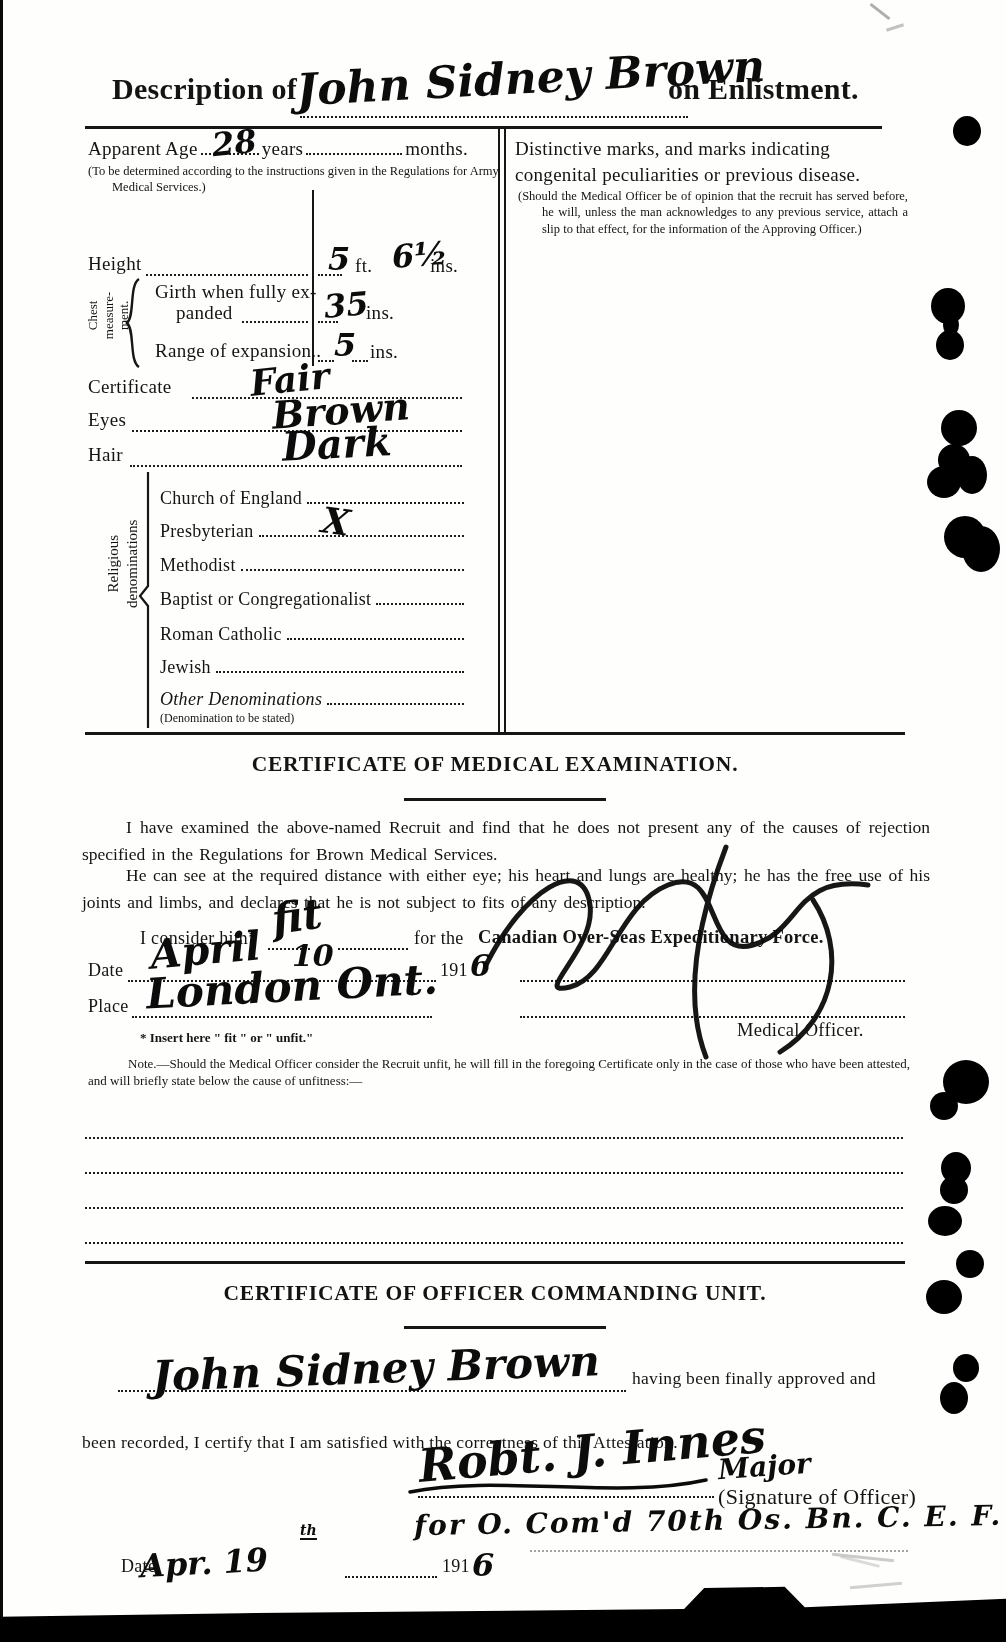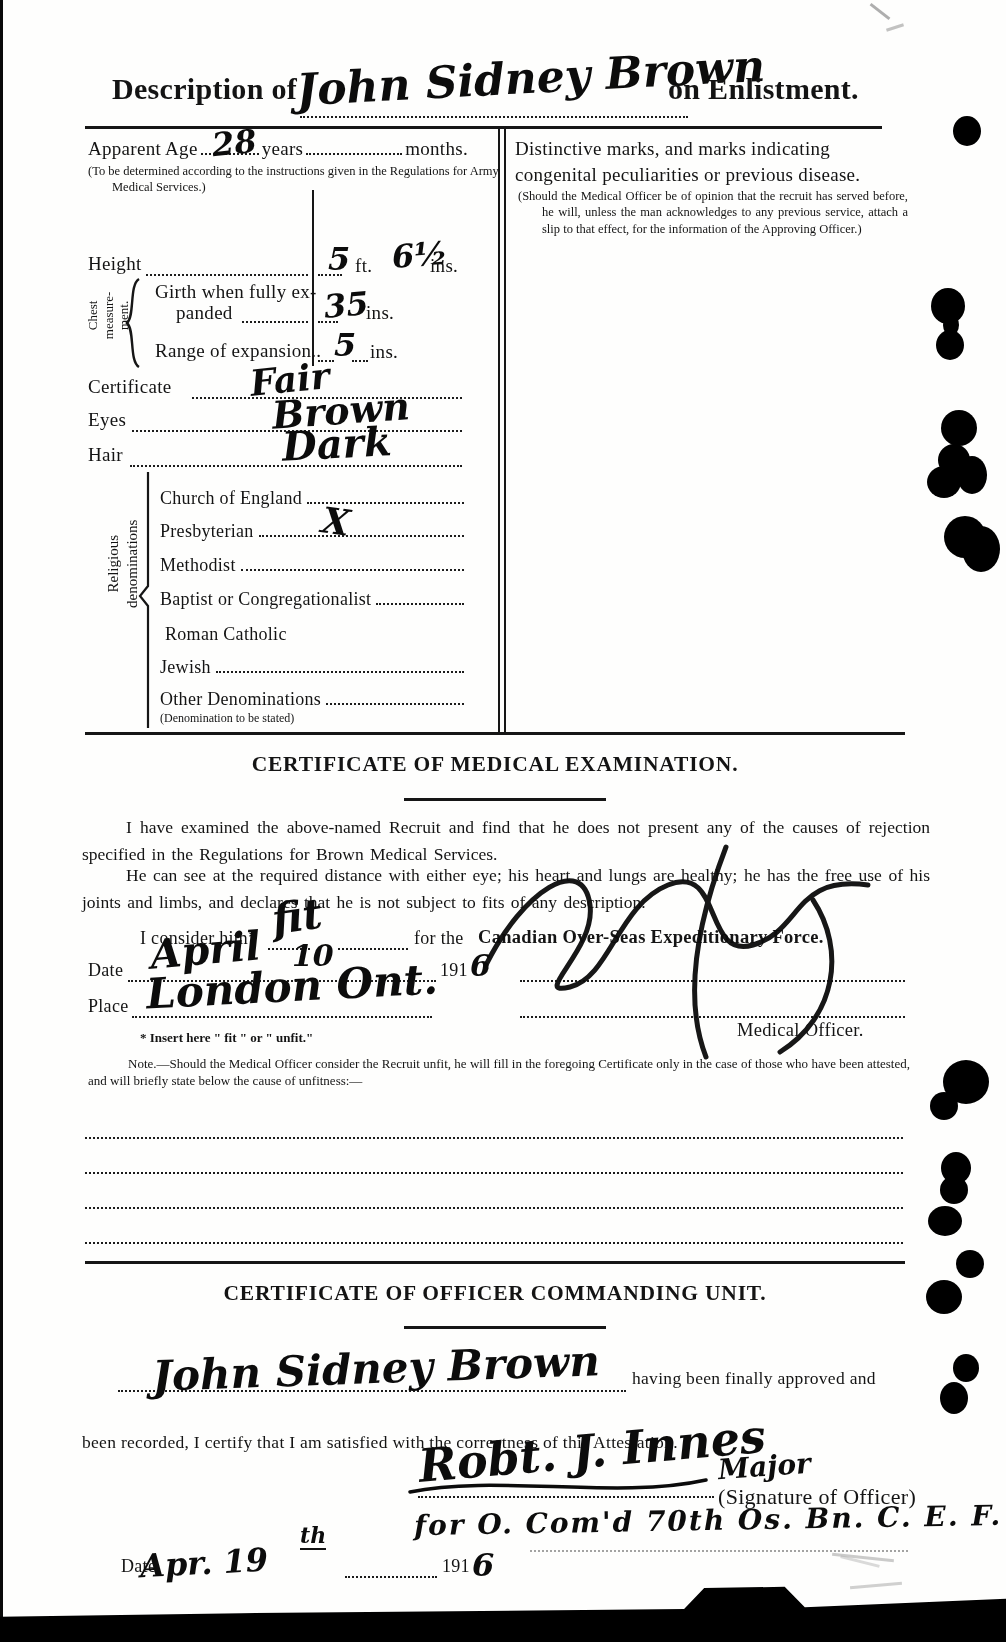--- a/index.html
+++ b/index.html
@@ -107,29 +107,29 @@
   </div>
   <span class="abs hw" style="left:322px;top:500px;font-size:36px;transform:rotate(8deg);">X</span>
   <div class="rrow" style="top:555px;">
     <span class="t">Methodist</span>
       <span class="fill"></span>
   </div>
   <div class="rrow" style="top:589px;">
     <span class="t">Baptist or Congregationalist</span>
       <span class="fill"></span>
   </div>
-  <div class="rrow" style="top:624px;flex-direction:column;">
+  <div class="rrow" style="top:624px;">
     <span class="t">Roman Catholic</span>
       <span class="fill"></span>
   </div>
   <div class="rrow" style="top:657px;">
     <span class="t">Jewish</span>
       <span class="fill"></span>
   </div>
-  <div class="rrow" style="top:689px;">
+  <div class="rrow" style="top:689px;font-style:italic;">
     <span class="t">Other Denominations</span>
       <span class="fill"></span>
   </div>
   <span class="abs sm" style="left:160px;top:711px;font-size:12px;">(Denomination to be stated)</span>
 
   <div class="abs t19" style="left:515px;top:136px;width:372px;white-space:normal;line-height:1.35;font-size:19px;">Distinctive marks, and marks indicating congenital peculiarities or previous disease.</div>
   <div class="abs sm hang" style="left:518px;top:188px;width:366px;text-align:justify;">(Should the Medical Officer be of opinion that the recruit has served before, he will, unless the man acknowledges to any previous service, attach a slip to that effect, for the information of the Approving Officer.)</div>
 
   <div class="abs rule" style="left:85px;top:732px;width:820px;height:3px;"></div>
 
@@ -190,21 +190,21 @@
   </svg>
   <span class="abs hw" style="left:718px;top:1450px;font-size:28px;transform:rotate(-4deg);">Major</span>
   <div class="abs dl" style="left:418px;top:1494px;width:296px;"></div>
   <span class="abs t" style="left:718px;top:1484px;font-size:22px;">(Signature of Officer)</span>
   <span class="abs hw" style="left:414px;top:1504px;font-size:28px;transform:rotate(-1deg);letter-spacing:2px;">for O. Com'd 70th Os. Bn. C. E. F.</span>
 
   <div class="abs dl" style="left:530px;top:1548px;width:378px;opacity:.4;"></div>
 
   <span class="abs t" style="left:88px;top:1556px;margin-left:33px;">Date.</span>
   <span class="abs hw" style="left:140px;top:1544px;font-size:32px;transform:rotate(-3deg);">Apr. 19</span>
-  <span class="abs hw" style="left:300px;top:1522px;font-size:22px;border-bottom:2px solid #111;">th</span>
+  <span class="abs hw" style="left:300px;top:1522px;font-size:14px;border-bottom:2px solid #111;">th</span>
   <div class="abs dl" style="left:345px;top:1574px;width:92px;"></div>
   <span class="abs t" style="left:442px;top:1556px;">191</span>
   <span class="abs hw" style="left:472px;top:1546px;font-size:32px;">6</span>
 
   <div class="abs" style="left:832px;top:1556px;width:62px;height:3px;background:#a8a8a8;transform:rotate(6deg);opacity:.6;"></div>
   <div class="abs" style="left:850px;top:1584px;width:52px;height:3px;background:#b0b0b0;transform:rotate(-5deg);opacity:.6;"></div>
   <div class="abs" style="left:840px;top:1560px;width:40px;height:3px;background:#b5b5b5;transform:rotate(14deg);opacity:.5;"></div>
 
   <div class="abs blot" style="left:953px;top:116px;width:28px;height:30px;"></div>
   <div class="abs blot" style="left:931px;top:288px;width:34px;height:36px;"></div>

